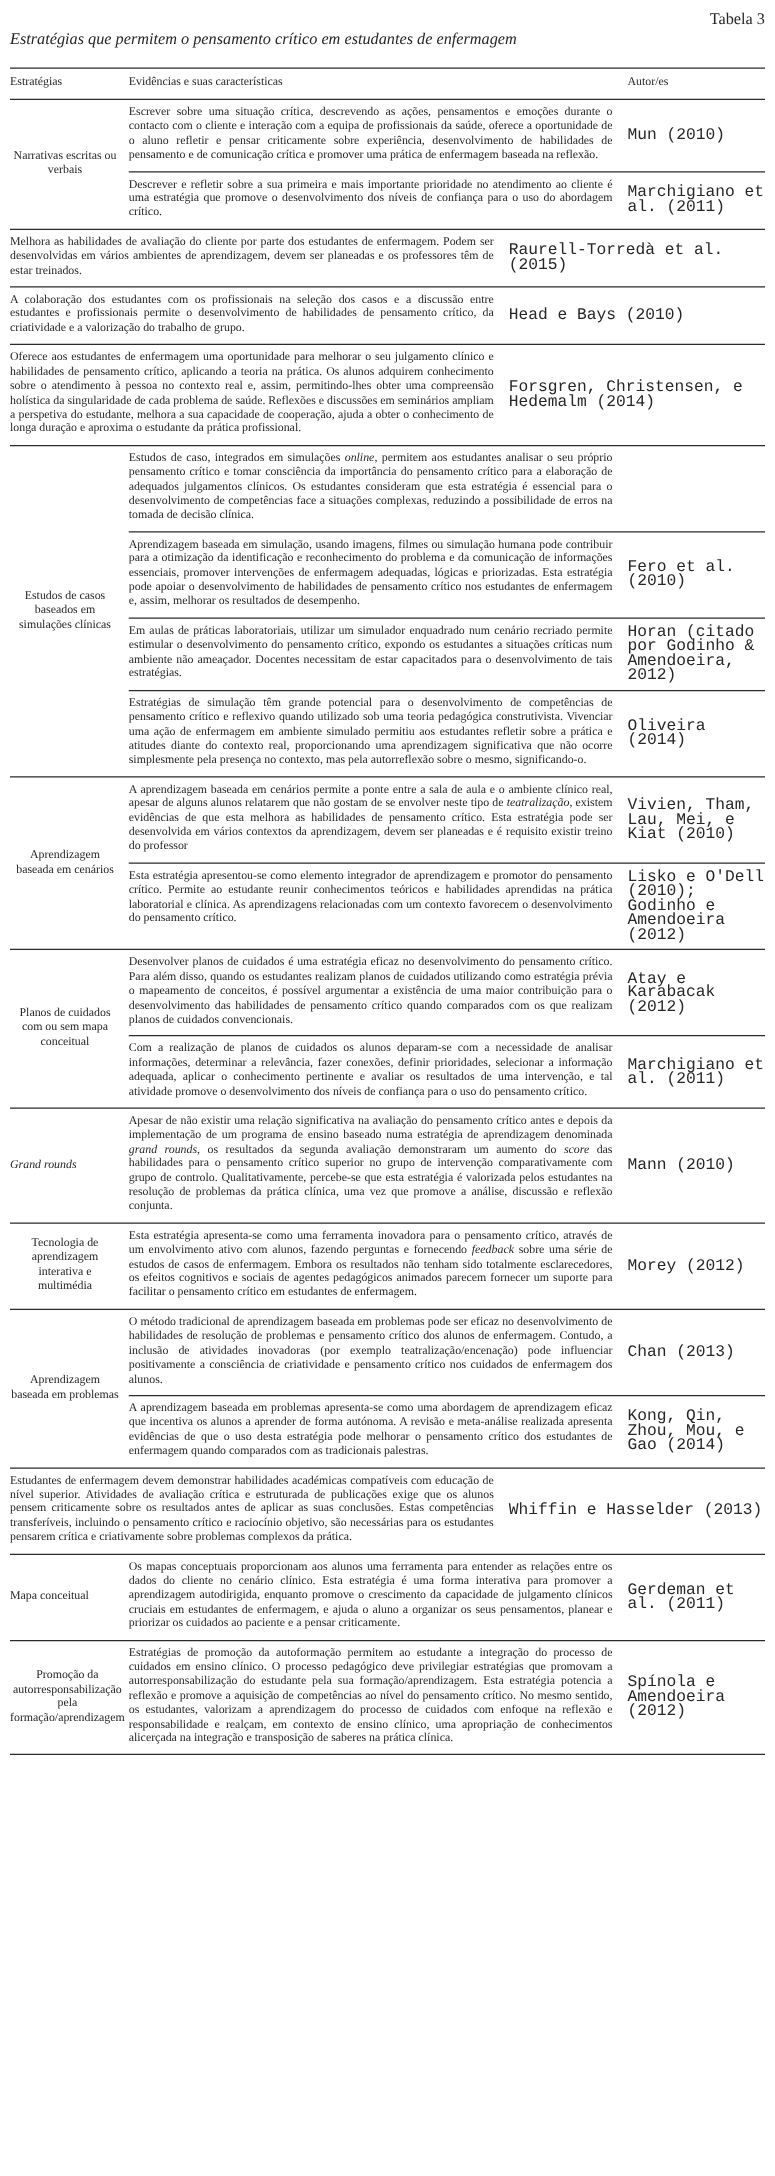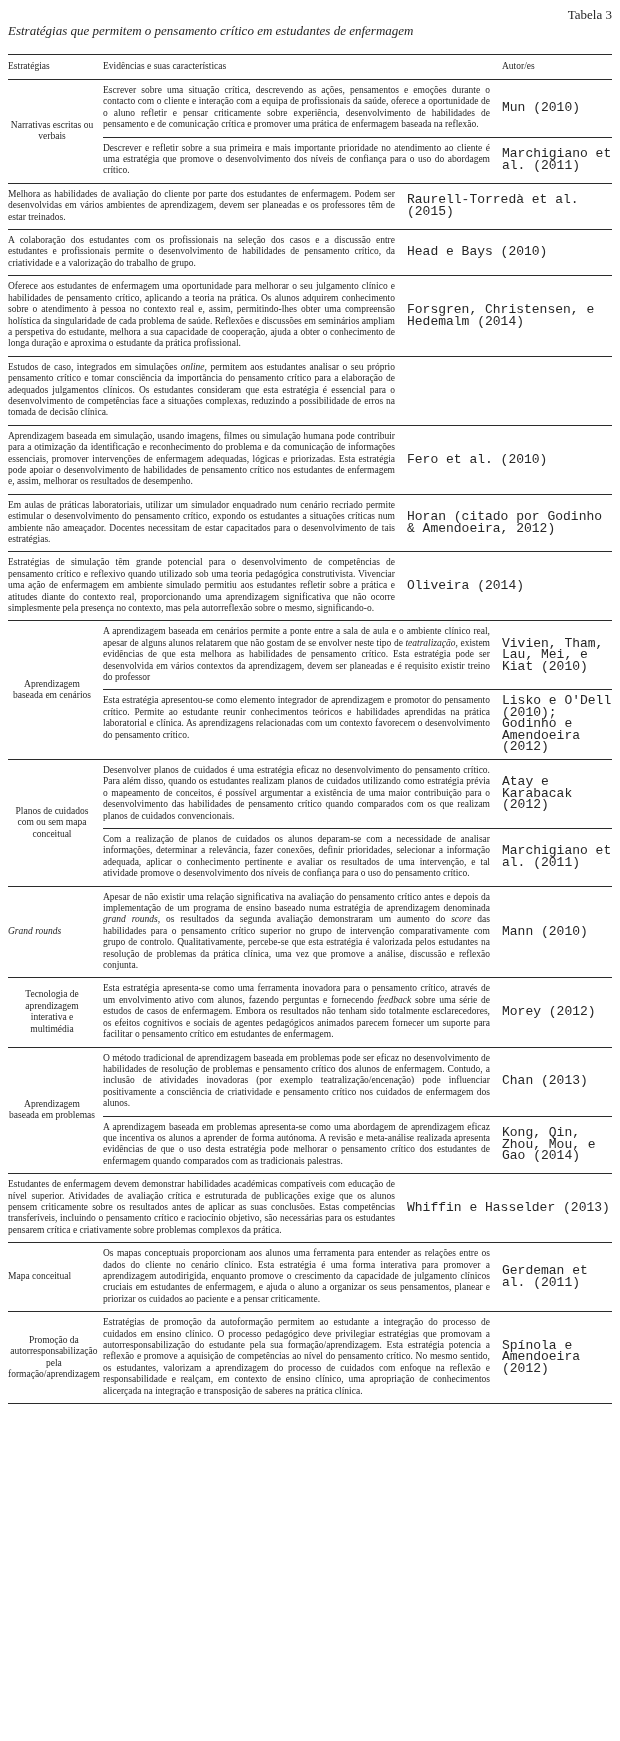--- a/index.html
+++ b/index.html
@@ -143,20 +143,21 @@
           <div class="col-a author">Head e Bays (2010)</div>
         </div>
         <div class="subrow">
           <div class="col-e evidence">Oferece aos estudantes de enfermagem uma oportunidade para melhorar o seu julgamento clínico e habilidades de pensamento crítico, aplicando a teoria na prática. Os alunos adquirem conhecimento sobre o atendimento à pessoa no contexto real e, assim, permitindo-lhes obter uma compreensão holística da singularidade de cada problema de saúde. Reflexões e discussões em seminários ampliam a perspetiva do estudante, melhora a sua capacidade de cooperação, ajuda a obter o conhecimento de longa duração e aproxima o estudante da prática profissional.</div>
           <div class="col-a author">Forsgren, Christensen, e Hedemalm (2014)</div>
         </div>
       </div>
     </section>
 
     <section class="group">
+      <div class="col-s strategy">Estudos de casos baseados em simulações clínicas</div>
       <div class="rows">
         <div class="subrow">
           <div class="col-e evidence">Estudos de caso, integrados em simulações <i>online</i>, permitem aos estudantes analisar o seu próprio pensamento crítico e tomar consciência da importância do pensamento crítico para a elaboração de adequados julgamentos clínicos. Os estudantes consideram que esta estratégia é essencial para o desenvolvimento de competências face a situações complexas, reduzindo a possibilidade de erros na tomada de decisão clínica.</div>
         </div>
         <div class="subrow">
           <div class="col-e evidence">Aprendizagem baseada em simulação, usando imagens, filmes ou simulação humana pode contribuir para a otimização da identificação e reconhecimento do problema e da comunicação de informações essenciais, promover intervenções de enfermagem adequadas, lógicas e priorizadas. Esta estratégia pode apoiar o desenvolvimento de habilidades de pensamento crítico nos estudantes de enfermagem e, assim, melhorar os resultados de desempenho.</div>
           <div class="col-a author">Fero et al. (2010)</div>
         </div>
         <div class="subrow">
           <div class="col-e evidence">Em aulas de práticas laboratoriais, utilizar um simulador enquadrado num cenário recriado permite estimular o desenvolvimento do pensamento crítico, expondo os estudantes a situações críticas num ambiente não ameaçador. Docentes necessitam de estar capacitados para o desenvolvimento de tais estratégias.</div>

